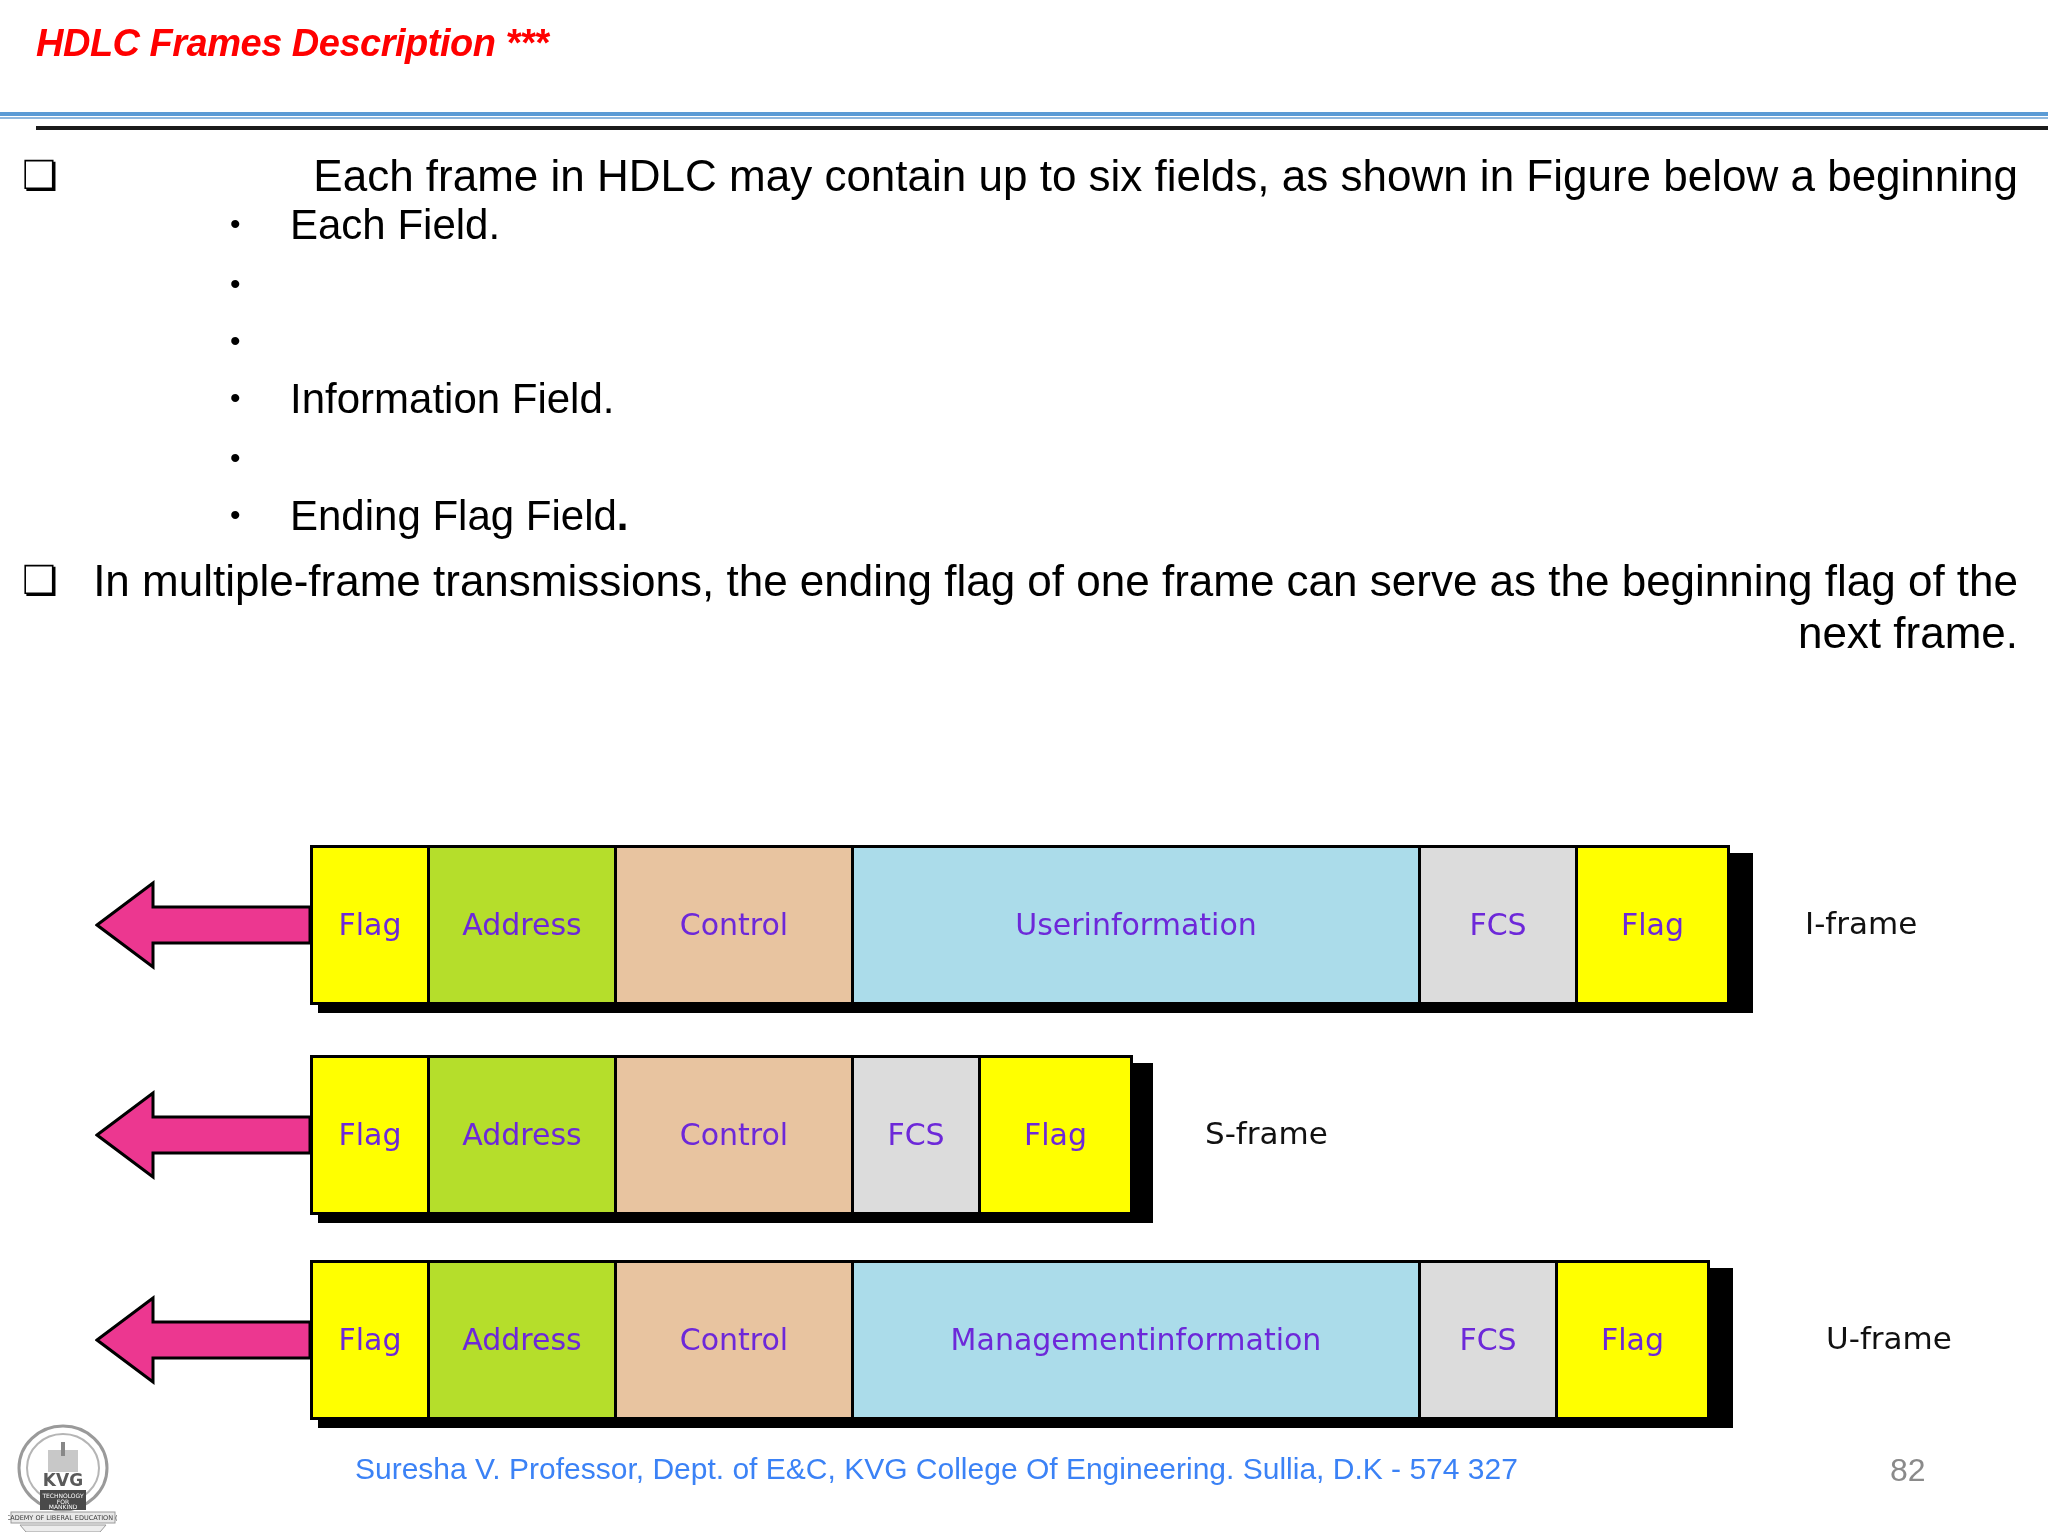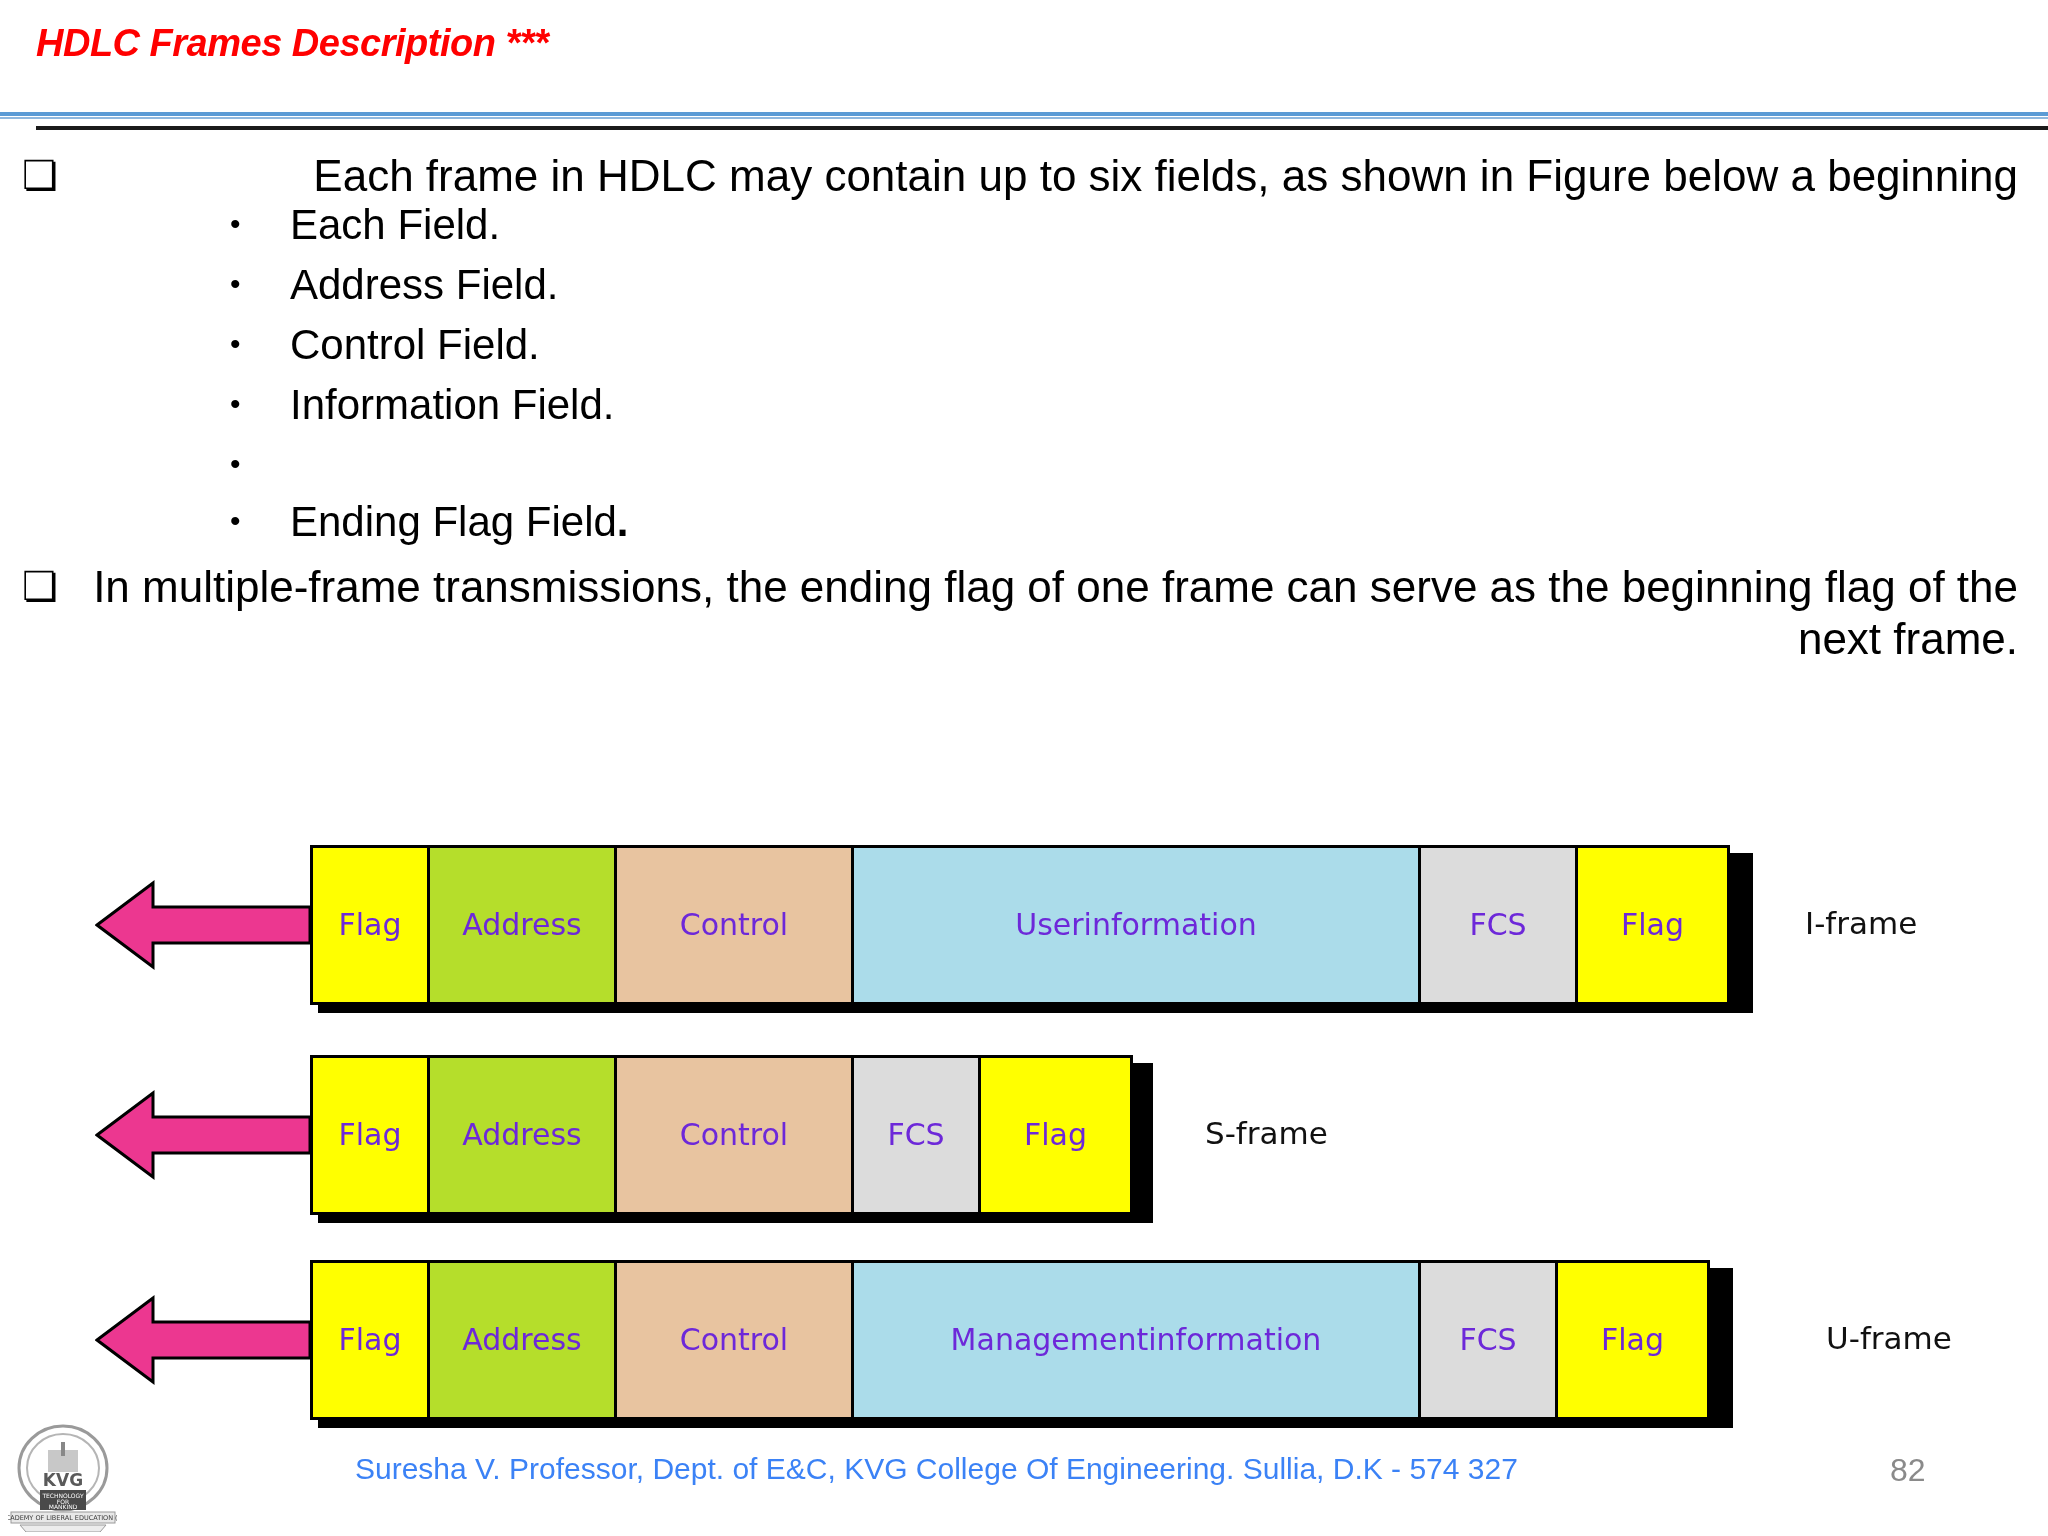--- a/index.html
+++ b/index.html
@@ -207,25 +207,23 @@
     <span class="txt">Each frame in HDLC may contain up to six fields, as shown in Figure below a beginning</span>
   </div>
 
   <ul class="sublist">
     <li class="sub-item">
       <span class="dot">•</span>
       <span class="sub-txt">Each Field.</span>
     </li>
     <li class="sub-item">
       <span class="dot">•</span>
-      <span class="sub-txt">Address Field.</span>
-    </li>
-    <li class="sub-item">
-      <span class="dot">•</span>
-      <span class="sub-txt">Control Field.</span>
+    </li>
+    <li class="sub-item">
+      <span class="dot">•</span>
     </li>
     <li class="sub-item">
       <span class="dot">•</span>
       <span class="sub-txt">Information Field.</span>
     </li>
     <li class="sub-item">
       <span class="dot">•</span>
     </li>
     <li class="sub-item">
       <span class="dot">•</span>

